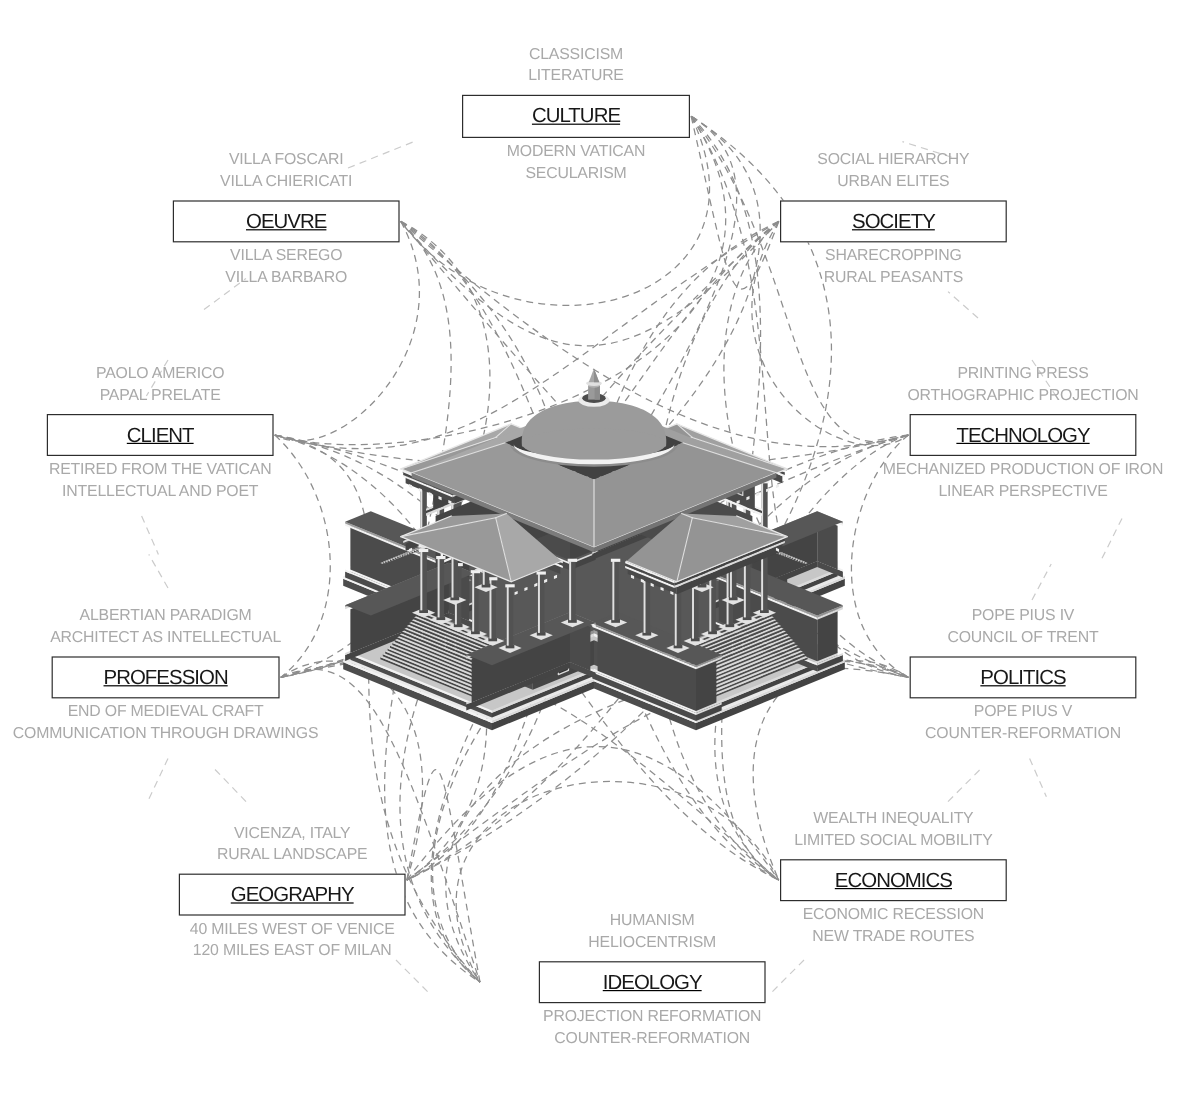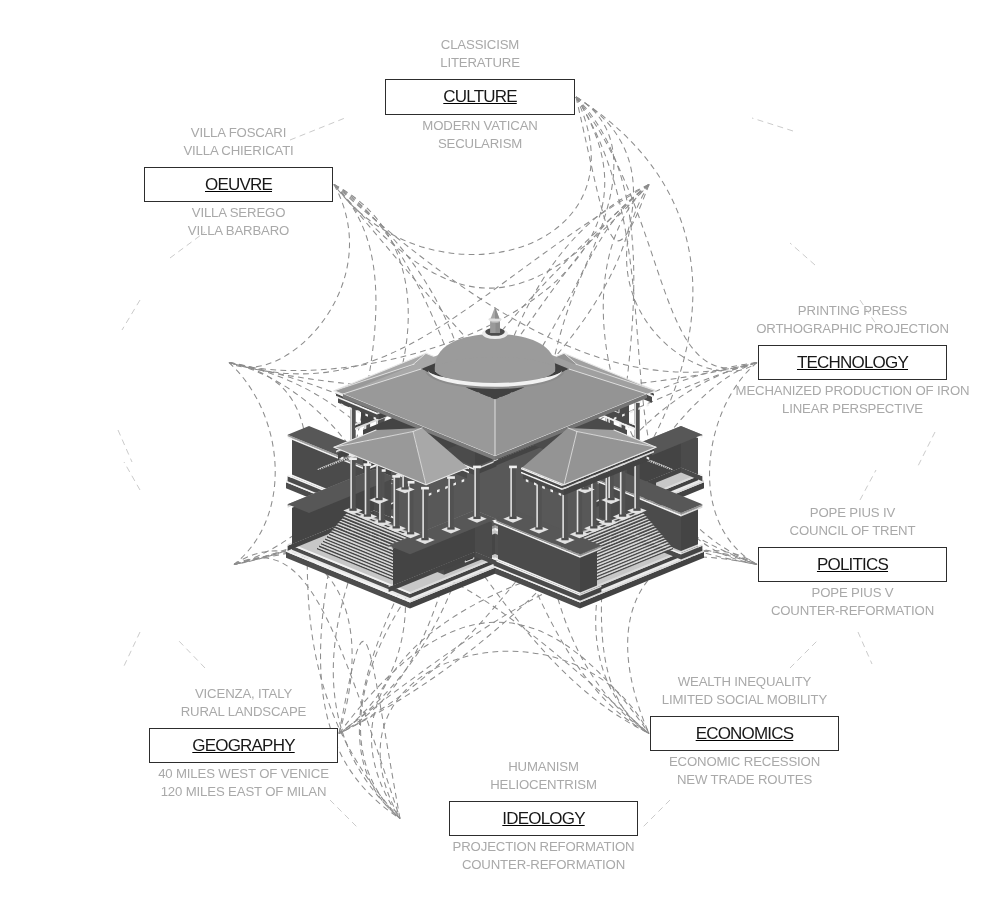--- a/index.html
+++ b/index.html
@@ -739,31 +739,70 @@
         <div class="ln">VILLA CHIERICATI</div>
       </div>
     <div class="nbox">
         <span class="nlab">OEUVRE</span>
       </div>
     <div class="cap below">
         <div class="ln">VILLA SEREGO</div>
         <div class="ln">VILLA BARBARO</div>
       </div>
   </div>
+  <div class="node" style="left:650px;top:167px;width:189px;height:35px;">
+    <div class="cap above">
+        <div class="ln">SOCIAL HIERARCHY</div>
+        <div class="ln">URBAN ELITES</div>
+      </div>
+    <div class="nbox">
+        <span class="nlab">SOCIETY</span>
+      </div>
+    <div class="cap below">
+        <div class="ln">SHARECROPPING</div>
+        <div class="ln">RURAL PEASANTS</div>
+      </div>
+  </div>
+  <div class="node" style="left:39px;top:345px;width:189px;height:35px;">
+    <div class="cap above">
+        <div class="ln">PAOLO AMERICO</div>
+        <div class="ln">PAPAL PRELATE</div>
+      </div>
+    <div class="nbox">
+        <span class="nlab">CLIENT</span>
+      </div>
+    <div class="cap below">
+        <div class="ln">RETIRED FROM THE VATICAN</div>
+        <div class="ln">INTELLECTUAL AND POET</div>
+      </div>
+  </div>
   <div class="node" style="left:758px;top:345px;width:189px;height:35px;">
     <div class="cap above">
         <div class="ln">PRINTING PRESS</div>
         <div class="ln">ORTHOGRAPHIC PROJECTION</div>
       </div>
     <div class="nbox">
         <span class="nlab">TECHNOLOGY</span>
       </div>
     <div class="cap below">
         <div class="ln">MECHANIZED PRODUCTION OF IRON</div>
         <div class="ln">LINEAR PERSPECTIVE</div>
+      </div>
+  </div>
+  <div class="node" style="left:43px;top:547px;width:190px;height:35px;">
+    <div class="cap above">
+        <div class="ln">ALBERTIAN PARADIGM</div>
+        <div class="ln">ARCHITECT AS INTELLECTUAL</div>
+      </div>
+    <div class="nbox">
+        <span class="nlab">PROFESSION</span>
+      </div>
+    <div class="cap below">
+        <div class="ln">END OF MEDIEVAL CRAFT</div>
+        <div class="ln">COMMUNICATION THROUGH DRAWINGS</div>
       </div>
   </div>
   <div class="node" style="left:758px;top:547px;width:189px;height:35px;">
     <div class="cap above">
         <div class="ln">POPE PIUS IV</div>
         <div class="ln">COUNCIL OF TRENT</div>
       </div>
     <div class="nbox">
         <span class="nlab">POLITICS</span>
       </div>

